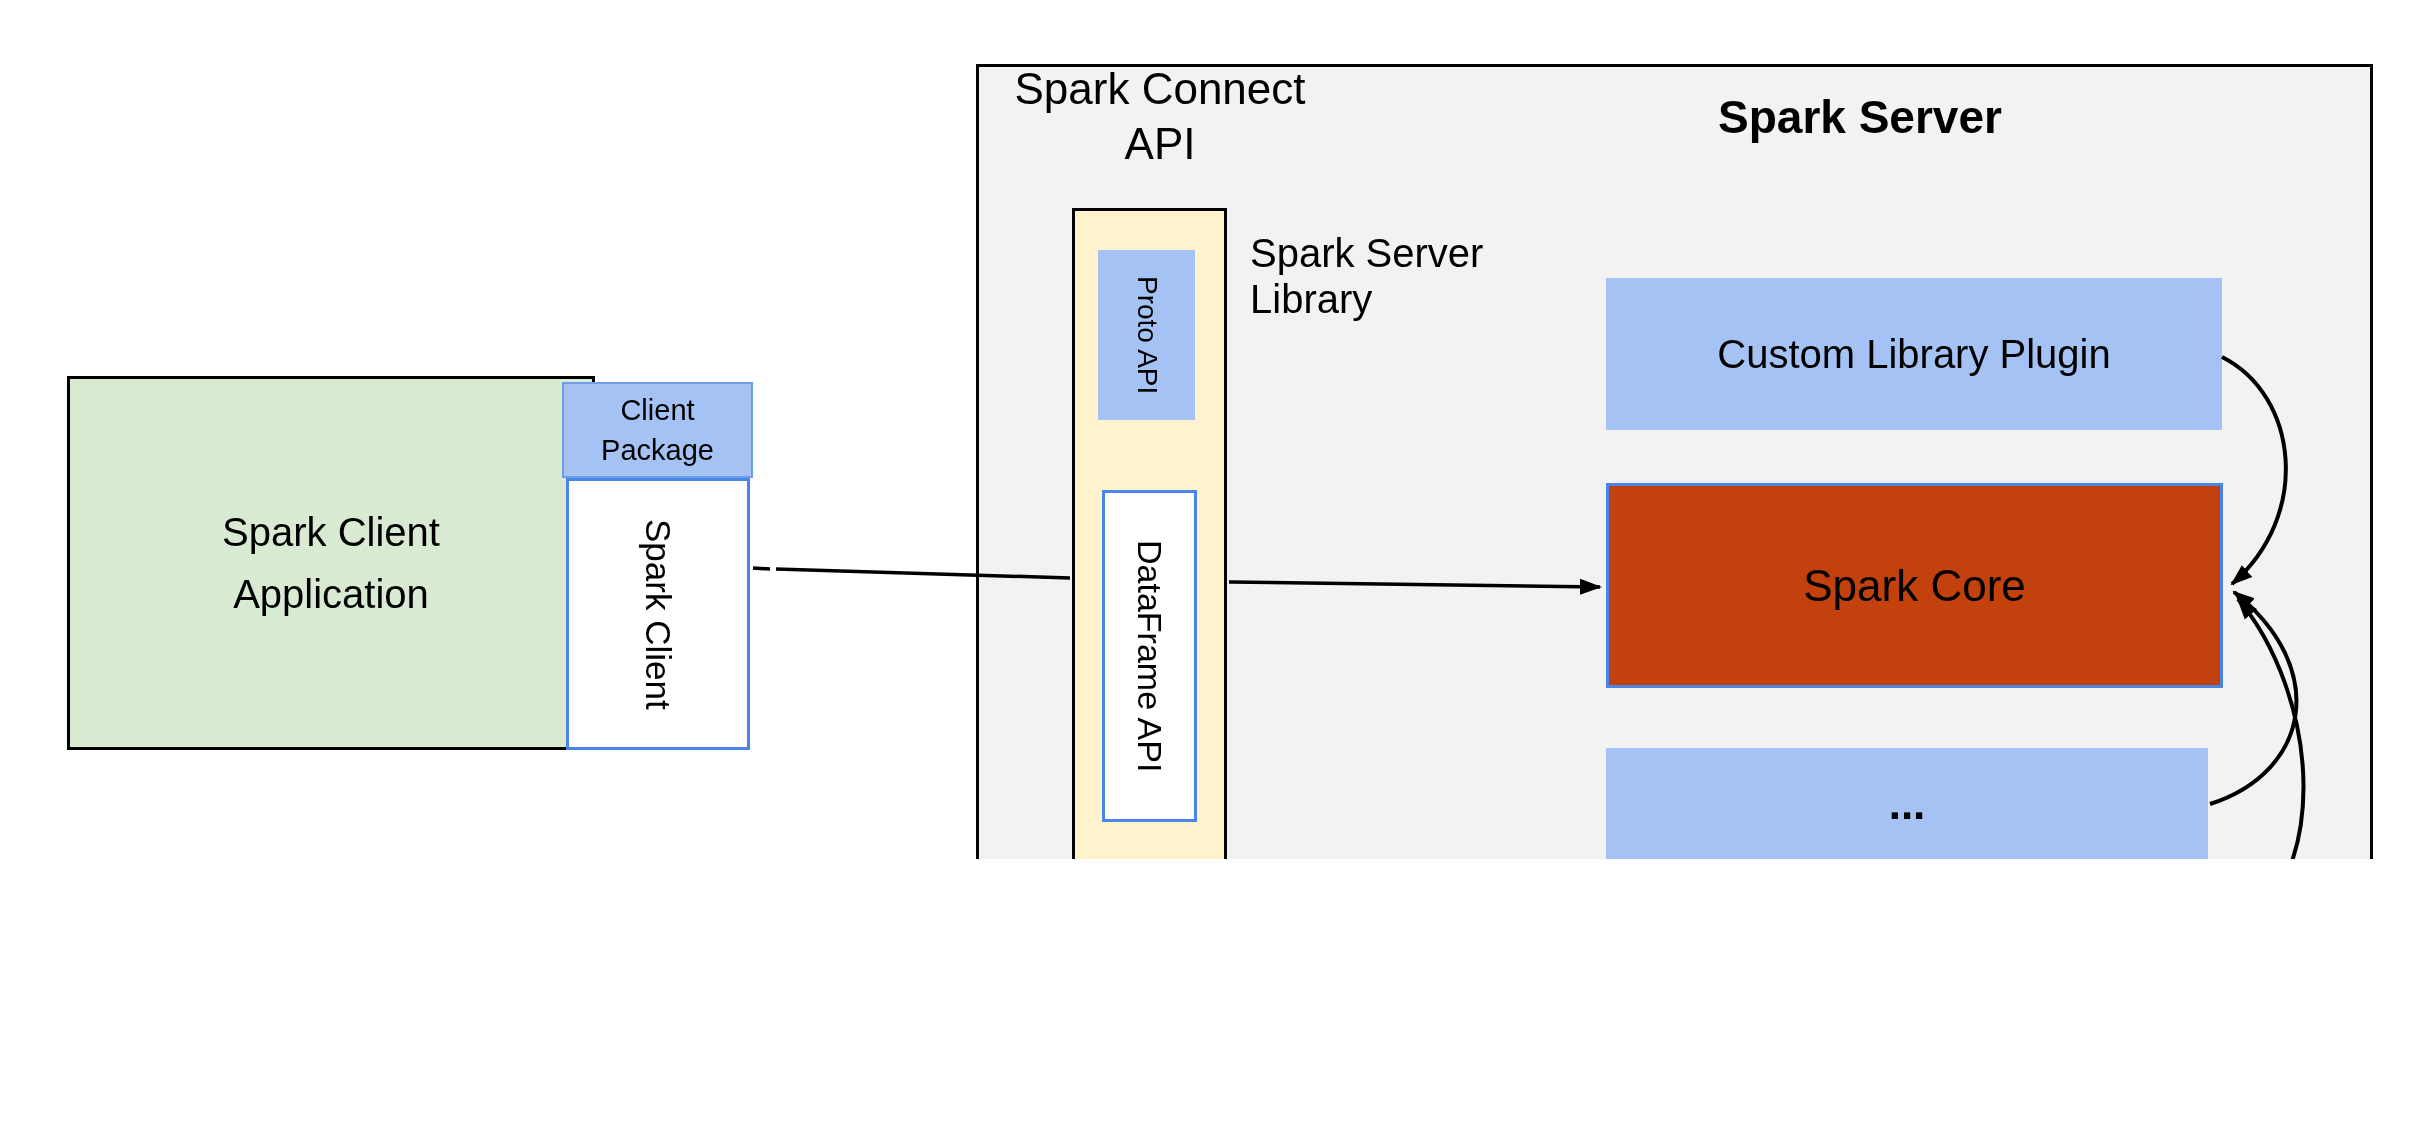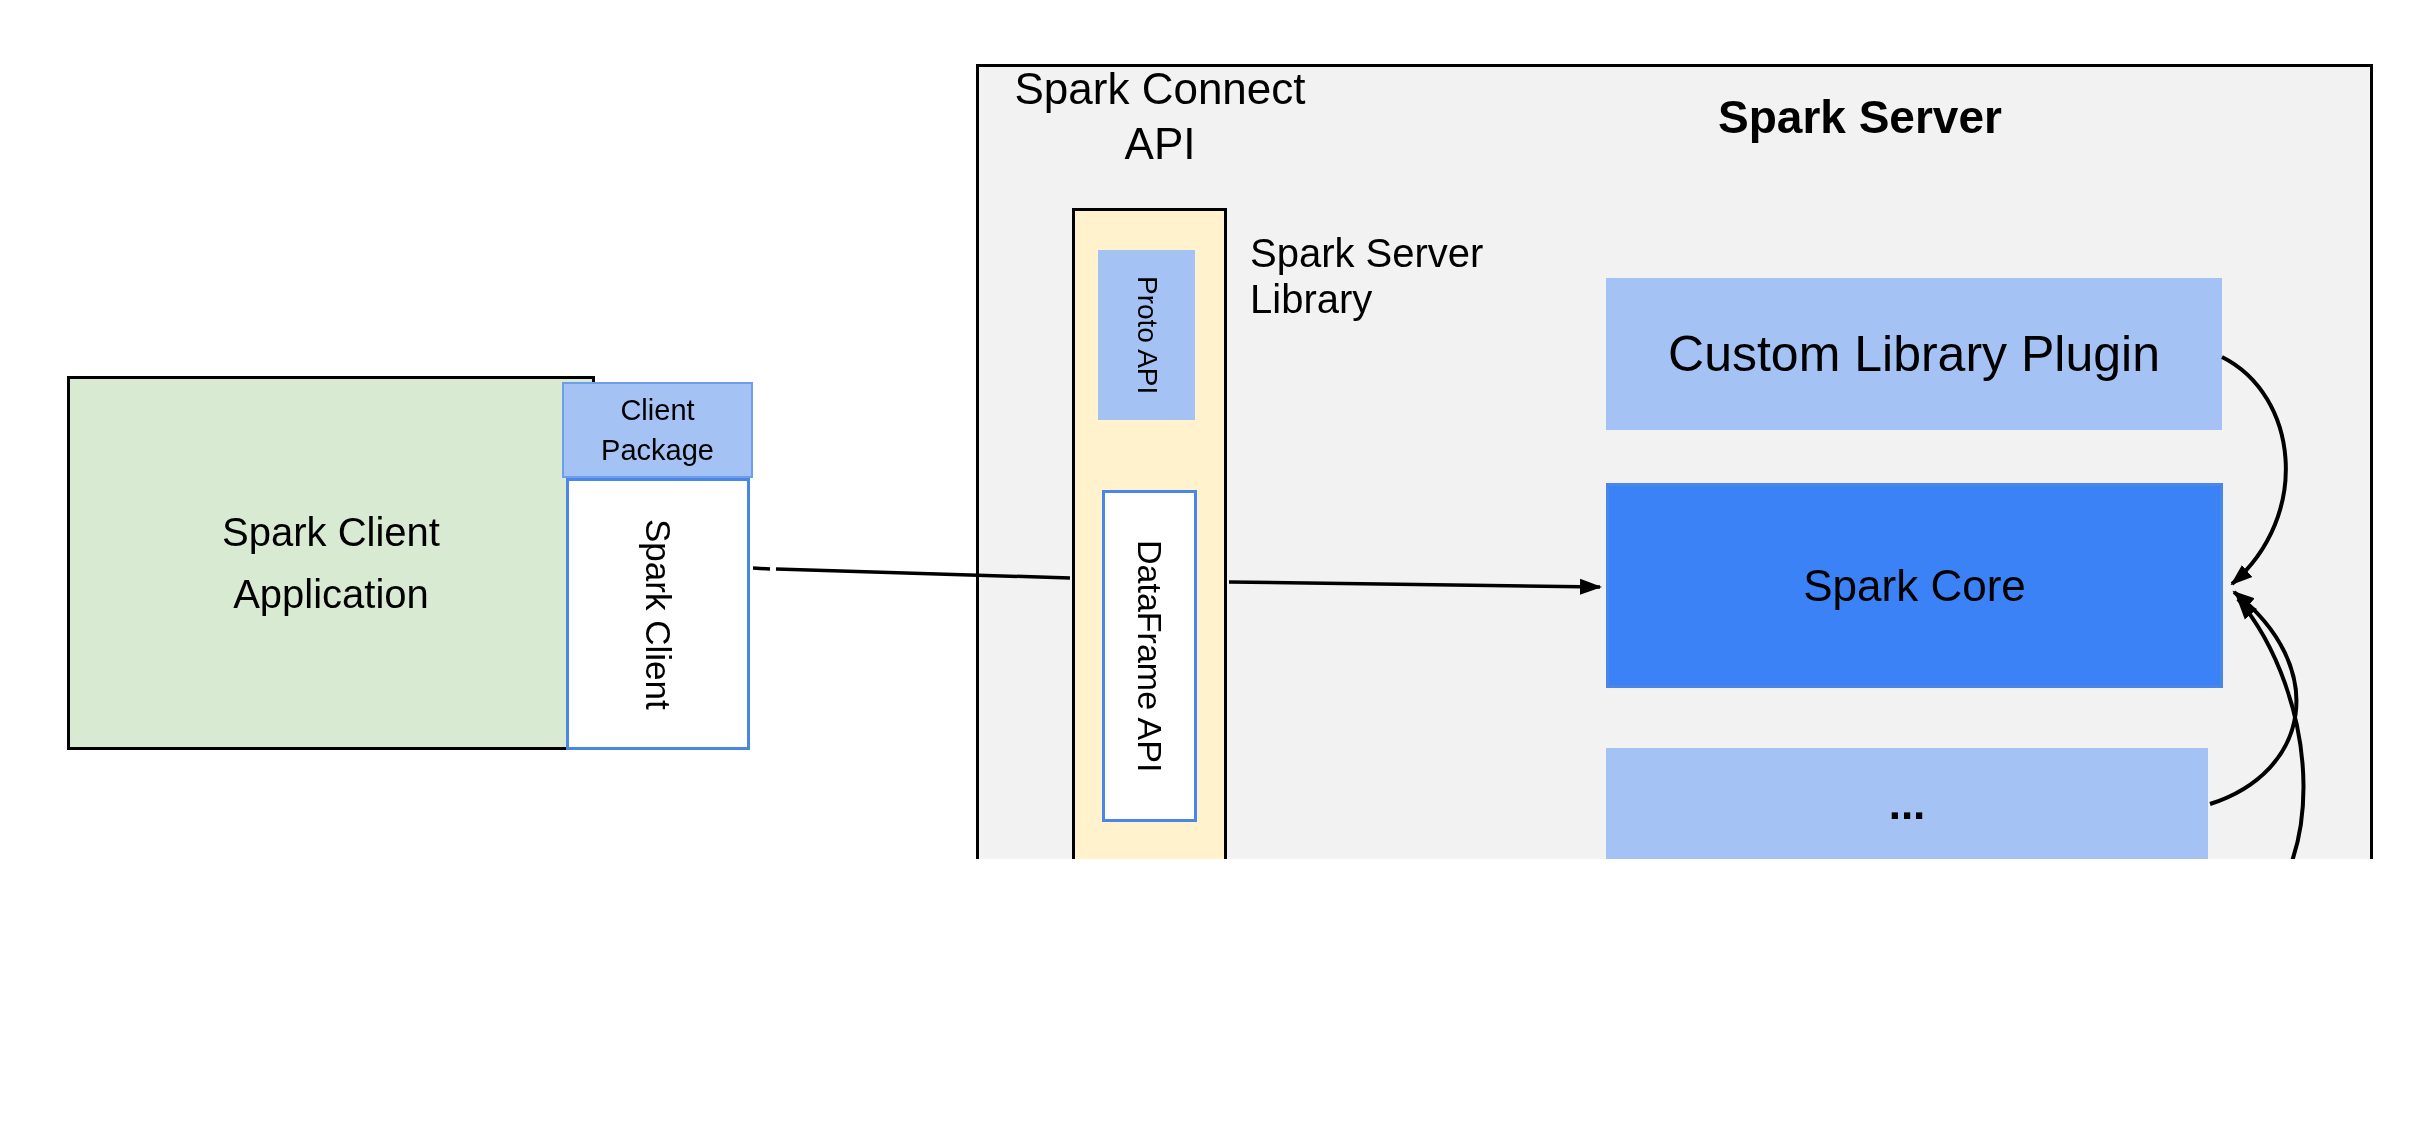--- a/index.html
+++ b/index.html
@@ -28,23 +28,23 @@
   
   .yellow-col{left:1072px;top:208px;width:155px;height:847px;
     background:#fff2cc;border:3px solid #000;}
   .proto-api{left:1098px;top:250px;width:97px;height:170px;background:#a4c2f4;}
   .proto-api .vtext{font-size:28px;}
   .dataframe-api{left:1102px;top:490px;width:95px;height:332px;
     background:#ffffff;border:3px solid #4a86e8;}
   .dataframe-api .vtext{font-size:34px;}
   
   .plugin{left:1606px;top:278px;width:616px;height:152px;
-    background:#a4c2f4;font-size:50px;}
+    background:#a4c2f4;font-size:40px;}
   .core{left:1606px;top:483px;width:617px;height:205px;
-    background:#3b82f6;border:3px solid #4a86e8;font-size:44px;align-items:center;}
+    background:#c2410c;border:3px solid #4a86e8;font-size:44px;align-items:center;}
   .ext-box{width:602px;height:112px;background:#a4c2f4;
     font-size:44px;font-weight:bold;}
   .ext-1{left:1606px;top:748px;}
   .ext-2{left:1606px;top:903px;}
   
   .lbl{position:absolute;box-sizing:border-box;}
   .connect-api-lbl{left:1000px;top:61px;width:320px;text-align:center;
     font-size:44px;line-height:55px;}
   .server-title{left:1640px;top:91px;width:440px;text-align:center;
     font-size:46px;line-height:52px;font-weight:bold;}

